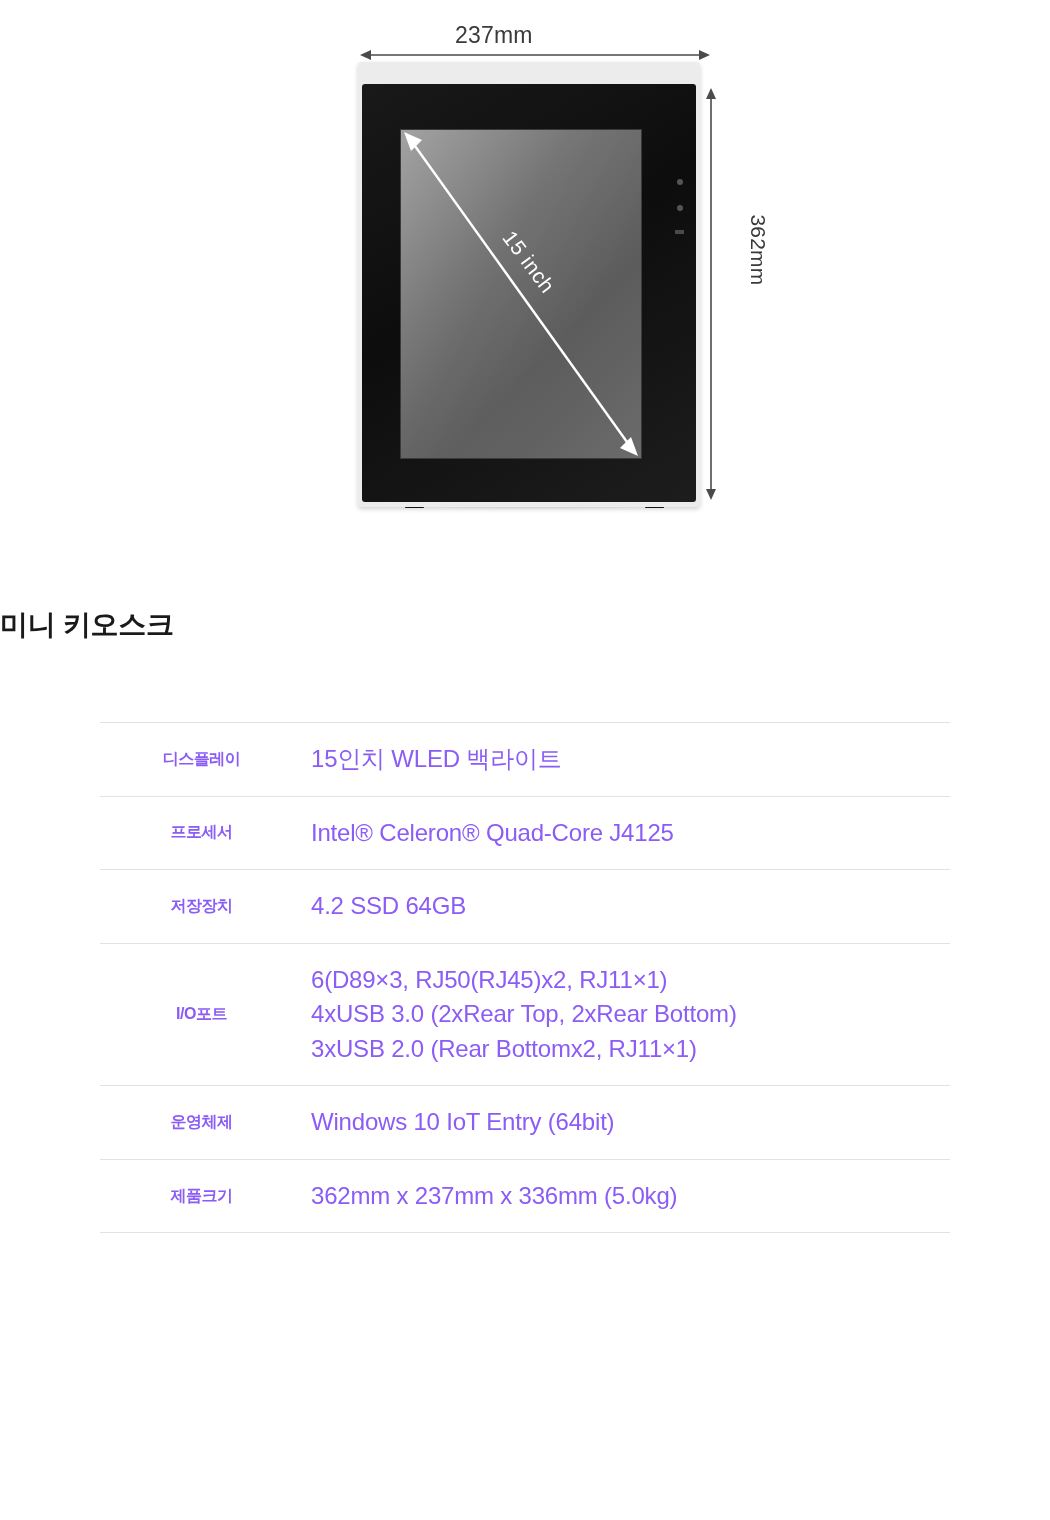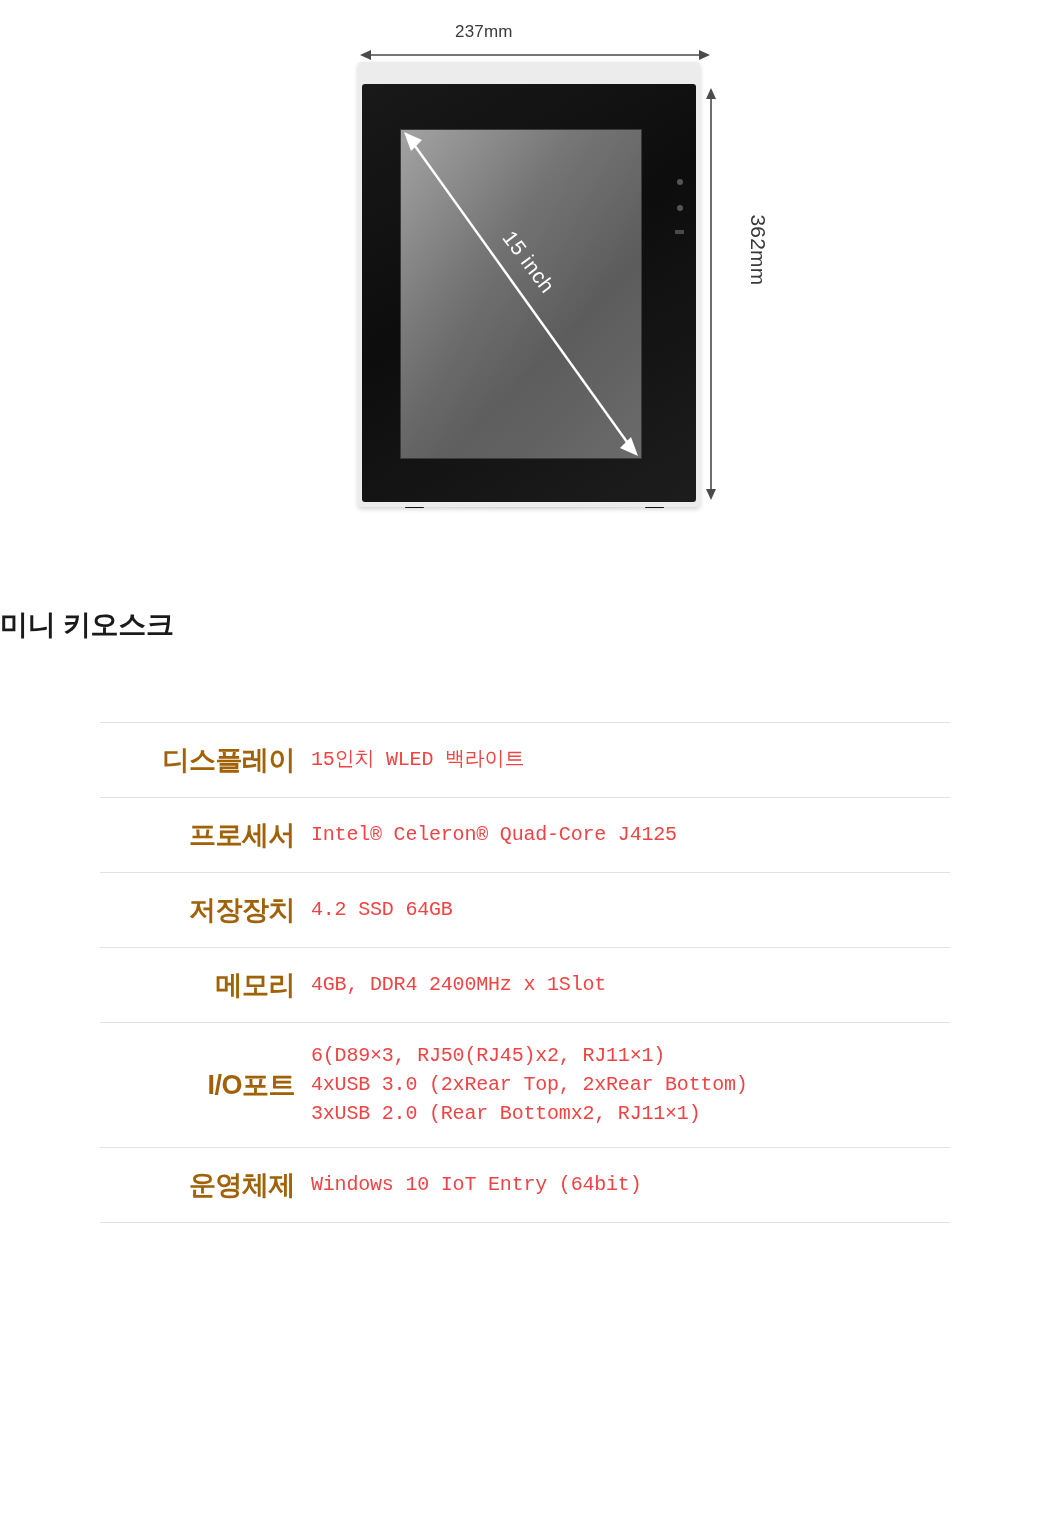--- a/index.html
+++ b/index.html
@@ -22,21 +22,21 @@
     position: relative;
     width: 1050px;
     height: 600px;
   }
 
   
   .dim-top-label {
     position: absolute;
     left: 455px;
     top: 22px;
-    font-size: 17px;
+    font-size: 23px;
     color: #3a3a3a;
     letter-spacing: 0.2px;
   }
   .dim-top-arrow {
     position: absolute;
     left: 360px;
     top: 48px;
     width: 350px;
     height: 14px;
   }
@@ -172,36 +172,35 @@
     border-collapse: collapse;
   }
   .spec-table tr {
     border-top: 1px solid #e2e2e2;
   }
   .spec-table tr:last-child {
     border-bottom: 1px solid #e2e2e2;
   }
   .spec-table th {
     width: 205px;
-    text-align: right;
+    text-align: center;
     vertical-align: middle;
-    font-size: 27px;
+    font-size: 16px;
     font-weight: bold;
-    color: #a16207;
+    color: #8b5cf6;
     padding: 19px 10px 19px 8px;
     letter-spacing: -0.5px;
   }
   .spec-table td {
     vertical-align: middle;
-    font-size: 20px;
-    color: #ef4444;
+    font-size: 24px;
+    color: #8b5cf6;
     padding: 19px 6px;
     line-height: 1.44;
     letter-spacing: -0.2px;
-    font-family: Liberation Mono, monospace;
   }
   .spec-table td .line { display: block; }
 </style>
 </head>
 <body>
 
 <div class="product-figure">
 
   <div class="dim-top-label">237mm</div>
 
@@ -260,33 +259,33 @@
         <span class="line">Intel® Celeron® Quad-Core J4125</span>
       </td>
     </tr>
     <tr>
       <th>저장장치</th>
       <td>
         <span class="line">4.2 SSD 64GB</span>
       </td>
     </tr>
     <tr>
-      <th>메모리</th>
-      <td>
-        <span class="line">4GB, DDR4 2400MHz x 1Slot</span>
-      </td>
-    </tr>
-    <tr>
       <th>I/O포트</th>
       <td>
         <span class="line">6(D89×3, RJ50(RJ45)x2, RJ11×1)</span>
         <span class="line">4xUSB 3.0 (2xRear Top, 2xRear Bottom)</span>
         <span class="line">3xUSB 2.0 (Rear Bottomx2, RJ11×1)</span>
       </td>
     </tr>
     <tr>
       <th>운영체제</th>
       <td>
         <span class="line">Windows 10 IoT Entry (64bit)</span>
       </td>
     </tr>
+    <tr>
+      <th>제품크기</th>
+      <td>
+        <span class="line">362mm x 237mm x 336mm (5.0kg)</span>
+      </td>
+    </tr>
   </tbody>
 </table>
 
 </body></html>

